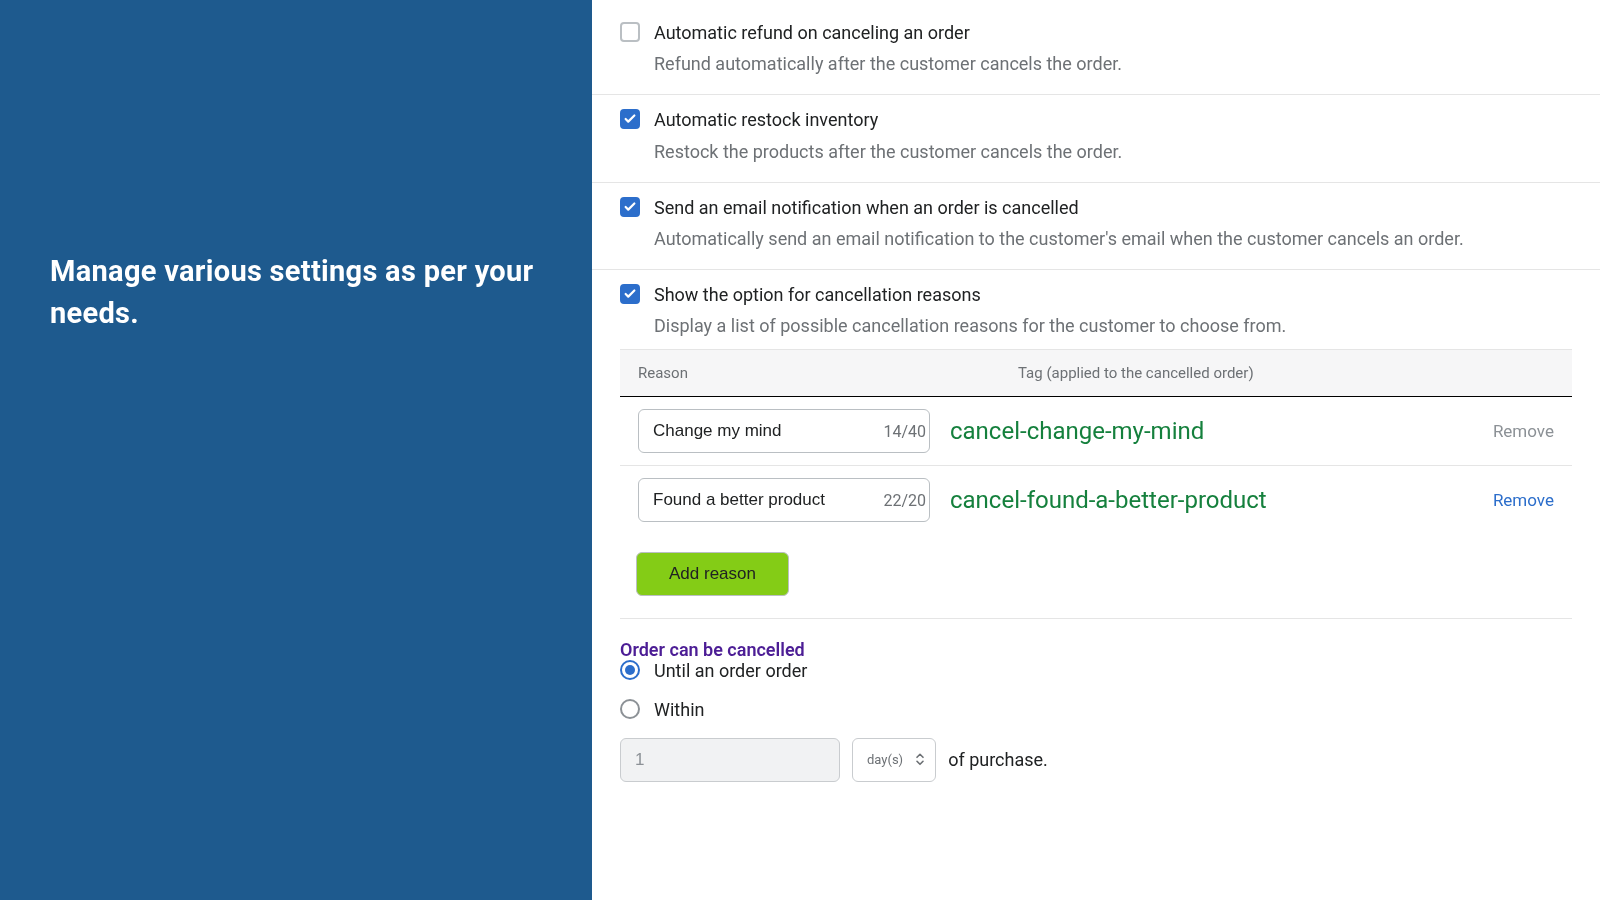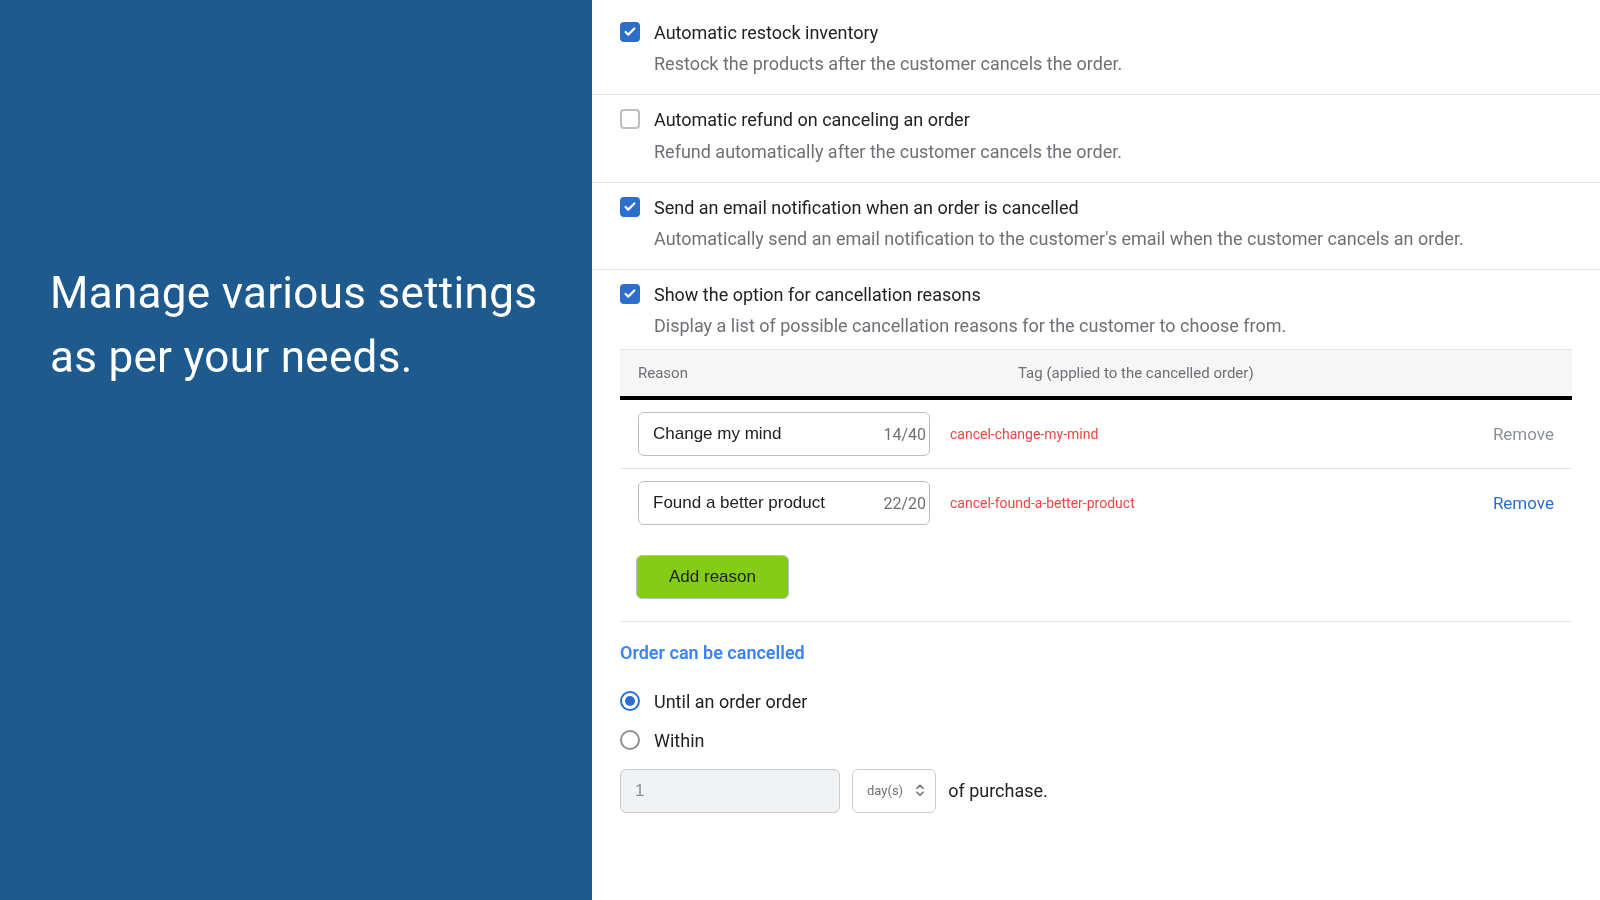--- a/index.html
+++ b/index.html
@@ -12,25 +12,24 @@
     background: #fff;
   }
   .left-panel {
     width: 592px;
     background: #1e5a8e;
     color: #fff;
     padding: 250px 50px 0 50px;
     flex-shrink: 0;
   }
   .left-panel h1 {
-    font-weight: 400;
-    font-size: 44px;
+    font-weight: 700;
+    font-size: 29px;
     line-height: 1.45;
     letter-spacing: 0.3px;
-    margin-top: 12px;
   }
   .right-panel {
     flex: 1;
     padding: 8px 0 0 0;
     overflow-y: auto;
   }
   .setting-row {
     display: flex;
     align-items: flex-start;
     padding: 12px 28px 18px 28px;
@@ -70,21 +69,21 @@
   .reasons-table {
     margin: 0 28px 0 28px;
   }
   .reasons-header {
     display: flex;
     background: #f6f6f7;
     padding: 14px 18px;
     font-size: 15px;
     color: #6d7175;
     border-top: 1px solid #e5e5e5;
-    border-bottom: 4px solid #000000;
+    border-bottom: 1px solid #000000;
   }
   .reasons-header .col-reason { width: 380px; }
   .reasons-header .col-tag { flex:1; }
   .reason-row {
     display: flex;
     align-items: center;
     padding: 12px 18px;
     border-bottom: 1px solid #e5e5e5;
   }
   .reason-row:last-child { border-bottom:none; }
@@ -106,22 +105,22 @@
   .reason-count {
     position: absolute;
     right: 4px;
     top: 50%;
     transform: translateY(-50%);
     font-size: 16px;
     color: #6d7175;
   }
   .reason-tag {
     flex: 1;
-    font-size: 14px;
-    color: #ef4444;
+    font-size: 24px;
+    color: #15803d;
   }
   .reason-remove {
     font-size: 17px;
     cursor: pointer;
     padding-left: 20px;
   }
   .reason-remove.disabled { color: #8c9196; cursor: default; }
   .reason-remove.active { color: #2c6ecb; }
   .add-reason-btn {
     margin: 18px 28px 0 44px;
@@ -136,22 +135,22 @@
   .section-divider {
     border-top: 1px solid #e5e5e5;
     margin: 22px 28px 0 28px;
   }
   .cancel-window {
     padding: 20px 28px 0 28px;
   }
   .cancel-window-title {
     font-size: 18px;
     font-weight: 600;
-    color: #3b82f6;
-    margin-bottom: 28px;
+    color: #4c1d95;
+    margin-bottom: 0;
   }
   .radio-row {
     display: flex;
     align-items: center;
     margin-bottom: 18px;
     cursor: pointer;
   }
   .radio {
     width: 20px;
     height: 20px;
@@ -204,39 +203,39 @@
 <body>
 
 <div class="left-panel">
   <h1>Manage various settings as per your needs.</h1>
 </div>
 
 <div class="right-panel">
 
   
   <div class="setting-row">
+    <div class="checkbox">
+      
+    </div>
+    <div class="setting-text">
+      <div class="setting-title">Automatic refund on canceling an order</div>
+      <div class="setting-desc">Refund automatically after the customer cancels the order.</div>
+    </div>
+  </div>
+
+  
+  <div class="setting-row">
     <div class="checkbox checked">
       <svg viewBox="0 0 16 16">
           <path d="M3 8l3 3 7-7" stroke="#fff" stroke-width="2.5" fill="none" stroke-linecap="round" stroke-linejoin="round"></path>
         </svg>
     </div>
     <div class="setting-text">
       <div class="setting-title">Automatic restock inventory</div>
       <div class="setting-desc">Restock the products after the customer cancels the order.</div>
-    </div>
-  </div>
-
-  
-  <div class="setting-row">
-    <div class="checkbox">
-      
-    </div>
-    <div class="setting-text">
-      <div class="setting-title">Automatic refund on canceling an order</div>
-      <div class="setting-desc">Refund automatically after the customer cancels the order.</div>
     </div>
   </div>
 
   
   <div class="setting-row">
     <div class="checkbox checked">
       <svg viewBox="0 0 16 16">
           <path d="M3 8l3 3 7-7" stroke="#fff" stroke-width="2.5" fill="none" stroke-linecap="round" stroke-linejoin="round"></path>
         </svg>
     </div>

